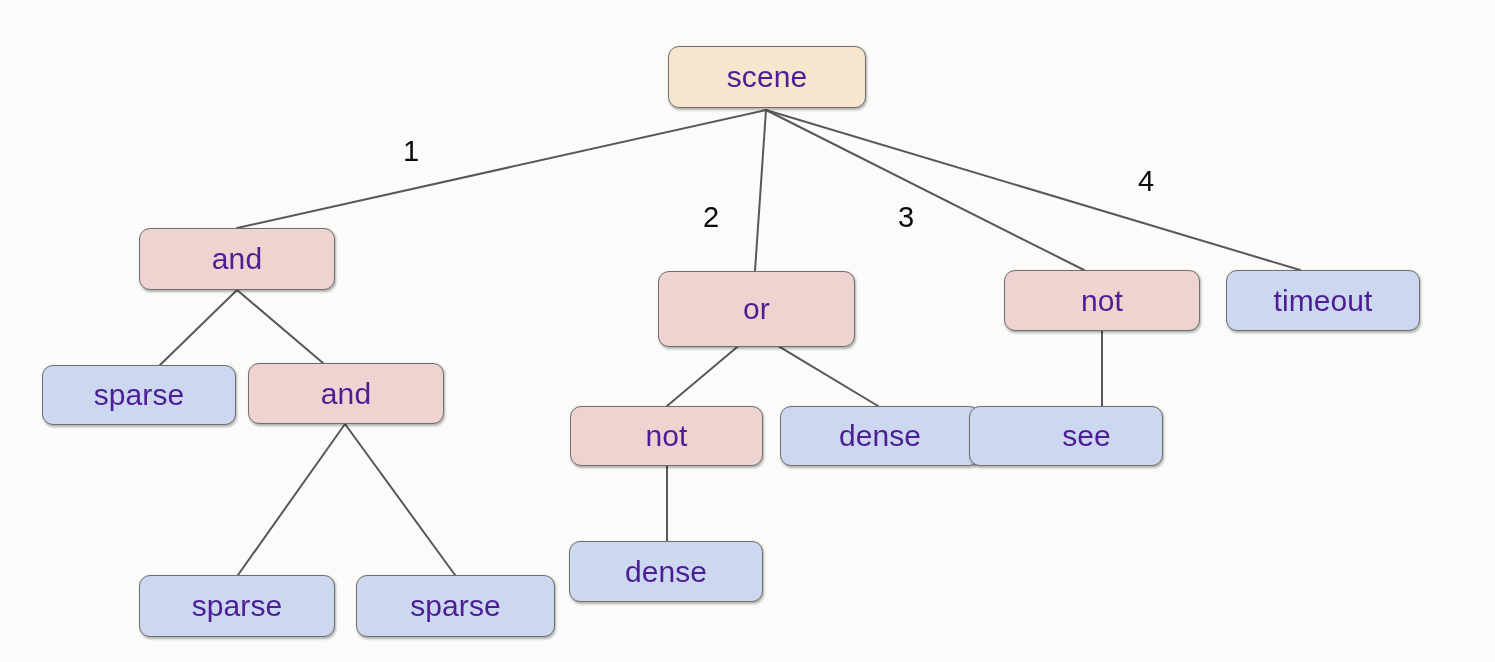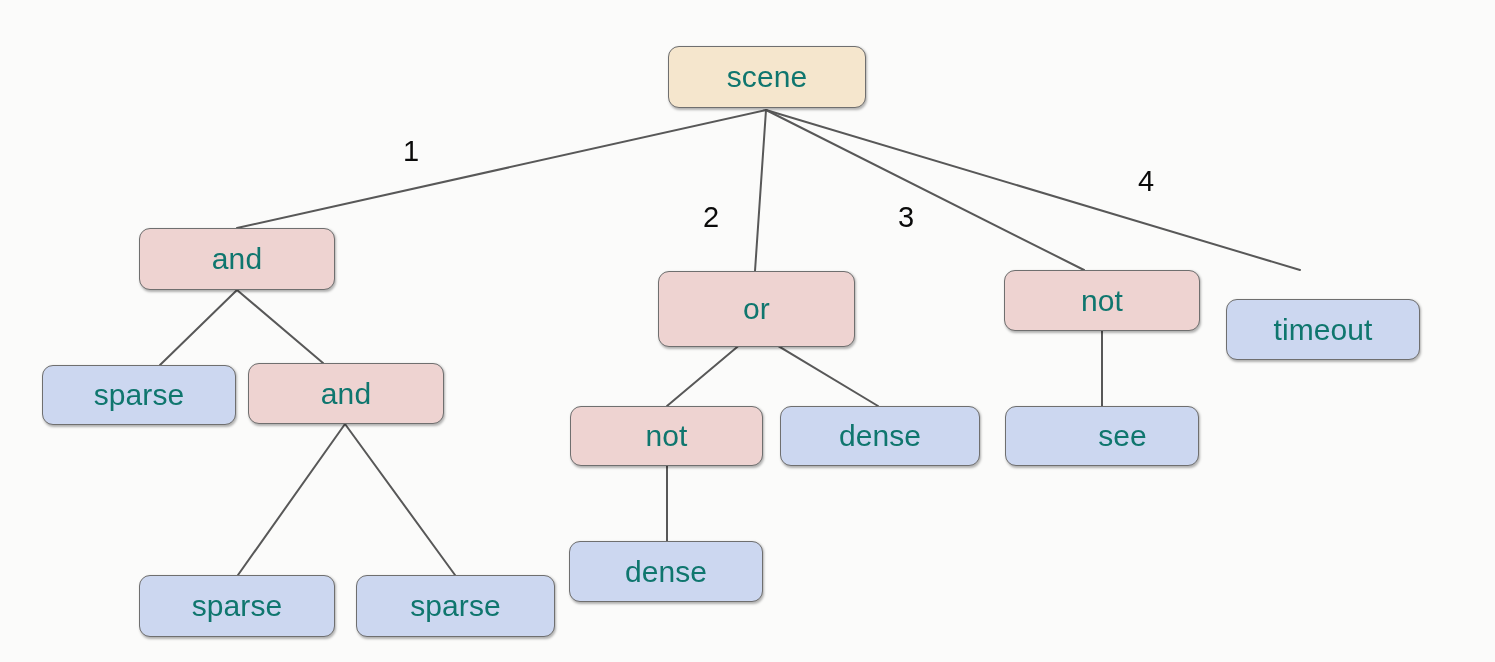--- a/index.html
+++ b/index.html
@@ -25,21 +25,21 @@
     pointer-events: none;
   }
   .node {
     position: absolute;
     box-sizing: border-box;
     border: 1.6px solid #6f6f6f;
     border-radius: 11px;
     display: flex;
     align-items: center;
     justify-content: center;
-    color: #0f766e;
+    color: #4c1d95;
     font-size: 30px;
     line-height: 1;
     letter-spacing: 0.1px;
     white-space: nowrap;
     box-shadow: 1px 1.5px 2.5px rgba(0,0,0,0.30);
   }
   .node-root   { background: #f5e6cd; }
   .node-op     { background: #eed3d1; }
   .node-leaf   { background: #ccd7f0; }
   .edge-label {
@@ -68,26 +68,26 @@
       <line x1="755" y1="332" x2="878" y2="406" stroke="#585858" stroke-width="2" stroke-linecap="round"></line>
       <line x1="667" y1="466" x2="667" y2="541" stroke="#585858" stroke-width="2" stroke-linecap="round"></line>
       <line x1="1102" y1="331" x2="1102" y2="406" stroke="#585858" stroke-width="2" stroke-linecap="round"></line>
     </svg>
 
   <div id="node-layer">
       <div class="node node-root" style="left: 668px; top: 46px; width: 198px; height: 62px;">scene</div>
       <div class="node node-op" style="left: 139px; top: 228px; width: 196px; height: 62px;">and</div>
       <div class="node node-op" style="left: 658px; top: 271px; width: 197px; height: 76px;">or</div>
       <div class="node node-op" style="left: 1004px; top: 270px; width: 196px; height: 61px;">not</div>
-      <div class="node node-leaf" style="left: 1226px; top: 270px; width: 194px; height: 61px; margin-top: 29px;">timeout</div>
+      <div class="node node-leaf" style="left: 1226px; top: 270px; width: 194px; height: 61px;">timeout</div>
       <div class="node node-leaf" style="left: 42px; top: 365px; width: 194px; height: 60px;">sparse</div>
       <div class="node node-op" style="left: 248px; top: 363px; width: 196px; height: 61px;">and</div>
       <div class="node node-op" style="left: 570px; top: 406px; width: 193px; height: 60px;">not</div>
       <div class="node node-leaf" style="left: 780px; top: 406px; width: 200px; height: 60px;">dense</div>
-      <div class="node node-leaf" style="left: 1005px; top: 406px; width: 194px; height: 60px; padding-left: 41px;">see</div>
+      <div class="node node-leaf" style="left: 969px; top: 406px; width: 194px; height: 60px; padding-left: 41px;">see</div>
       <div class="node node-leaf" style="left: 569px; top: 541px; width: 194px; height: 61px;">dense</div>
       <div class="node node-leaf" style="left: 139px; top: 575px; width: 196px; height: 62px;">sparse</div>
       <div class="node node-leaf" style="left: 356px; top: 575px; width: 199px; height: 62px;">sparse</div>
     </div>
 
   <div id="label-layer">
       <div class="edge-label" style="left: 403px; top: 137px;">1</div>
       <div class="edge-label" style="left: 703px; top: 203px;">2</div>
       <div class="edge-label" style="left: 898px; top: 203px;">3</div>
       <div class="edge-label" style="left: 1138px; top: 167px;">4</div>

